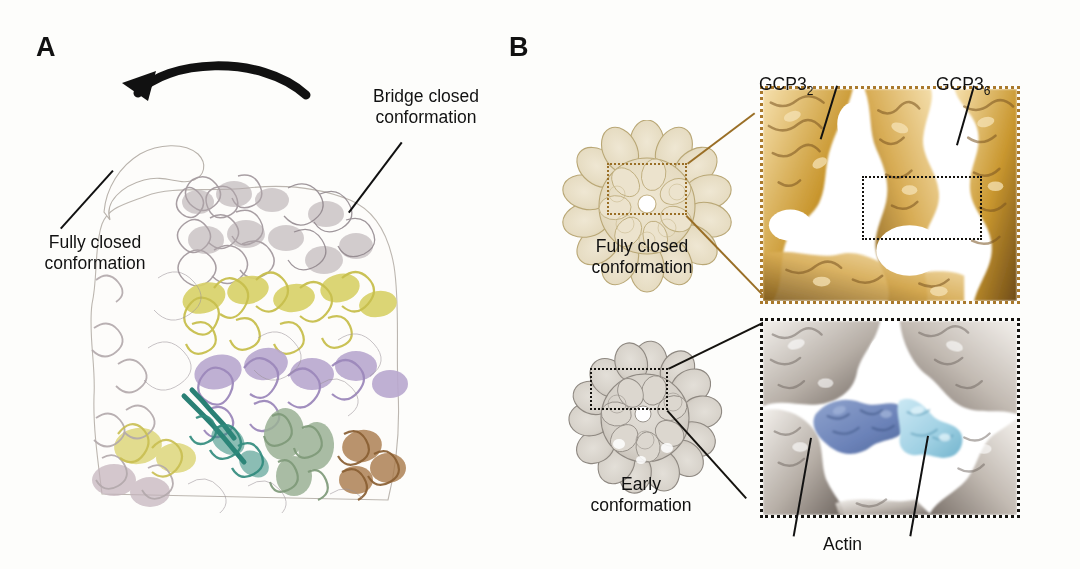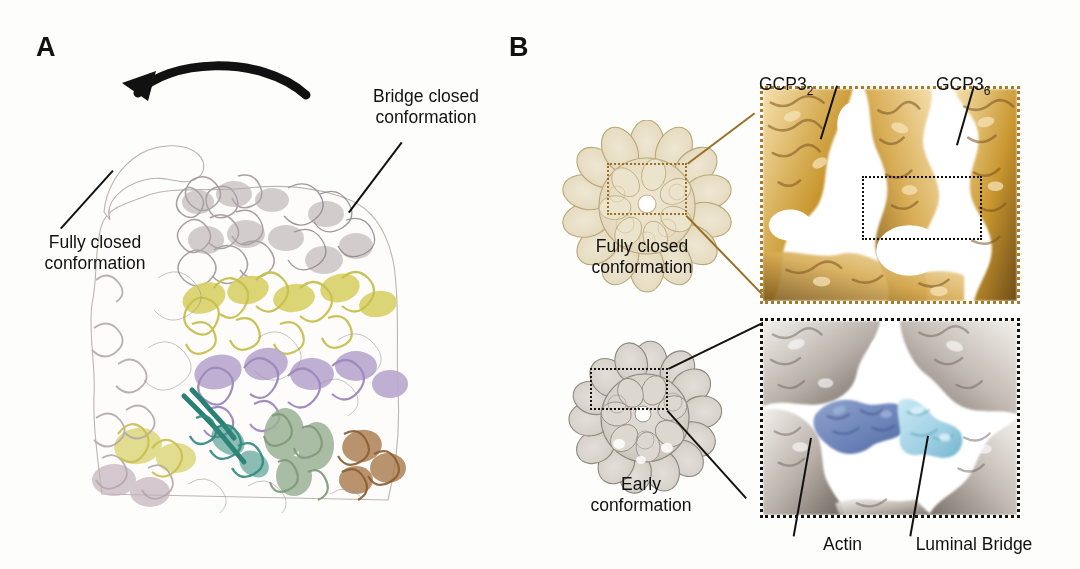--- a/index.html
+++ b/index.html
@@ -620,15 +620,14 @@
           <ellipse cx="186" cy="120" rx="6" ry="4"></ellipse>
         </g>
       </g>
     </svg>
   </div>
 
   <div class="leader" style="left:812px;top:438px;width:100px;height:2.2px;transform:rotate(100deg);"></div>
   <div class="lbl" style="left:752px;top:534px;width:110px;text-align:right;">Actin</div>
 
   <div class="leader" style="left:929px;top:436px;width:102px;height:2.2px;transform:rotate(100deg);"></div>
-  <div class="lbl" style="left:874px;top:534px;width:200px;text-align:center;">Luminal Bridge</div>
 
 </div>
 
 </body></html>

